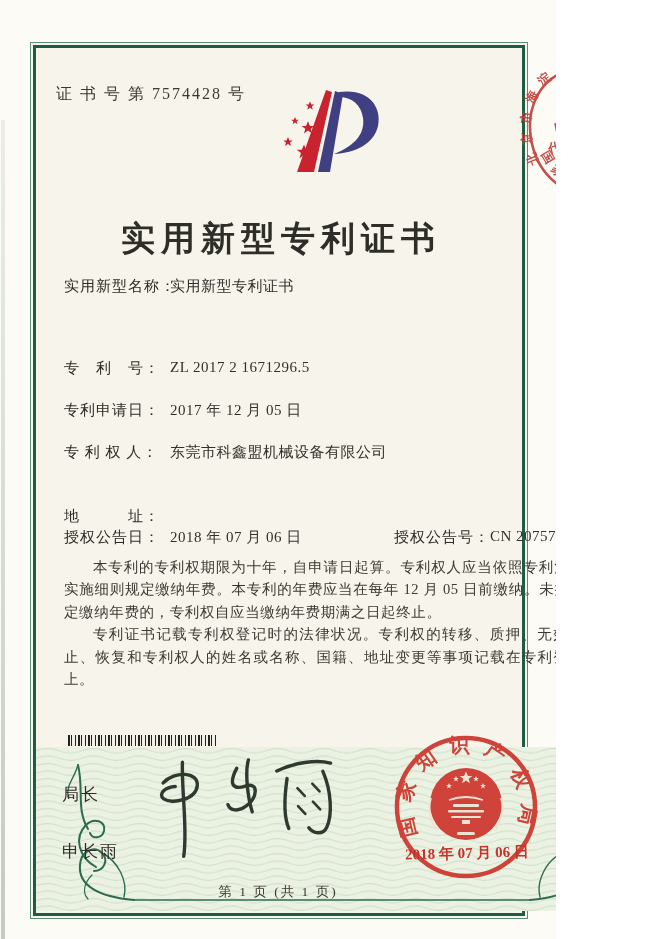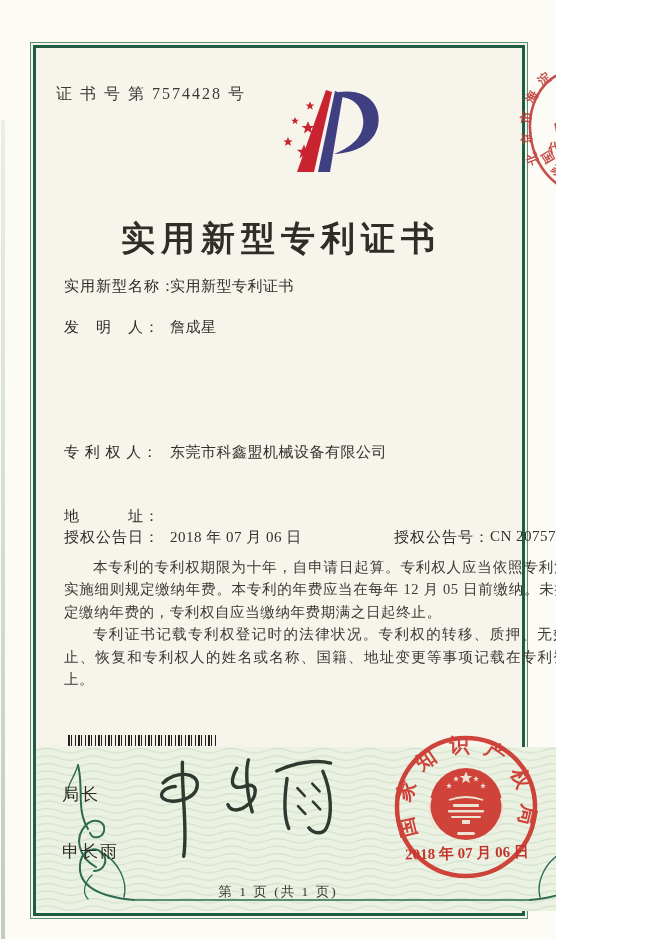--- a/index.html
+++ b/index.html
@@ -119,23 +119,27 @@
     <text x="75" y="80" text-anchor="middle" font-size="13.5" font-weight="bold" fill="#c0413d" letter-spacing="3">印花税</text>
     <text x="75" y="98" text-anchor="middle" font-size="12.5" font-weight="bold" fill="#c0413d" letter-spacing="1.5">代扣专用章</text>
   </svg>
 
   <div class="abs title">实用新型专利证书</div>
 
   <div class="abs field-row" style="top:277px">
     <span class="field-label">实用新型名称：</span>
     <span class="field-value">实用新型专利证书</span>
   </div>
-  <div class="abs field-row" style="top:318px">
-    <span class="field-label">发　明　人：</span>
-    <span class="field-value">詹成星</span>
+  <div class="abs field-row" style="top:359px">
+    <span class="field-label">专　利　号：</span>
+    <span class="field-value">ZL 2017 2 1671296.5</span>
+  </div>
+  <div class="abs field-row" style="top:401px">
+    <span class="field-label">专利申请日：</span>
+    <span class="field-value">2017 年 12 月 05 日</span>
   </div>
   <div class="abs field-row" style="top:443px">
     <span class="field-label">专 利 权 人：</span>
     <span class="field-value">东莞市科鑫盟机械设备有限公司</span>
   </div>
   <div class="abs field-row" style="top:507px">
     <span class="field-label">地　　　址：</span>
   </div>
   <div class="abs field-row" style="top:528px; width:560px">
     <span class="field-label">授权公告日：</span>

